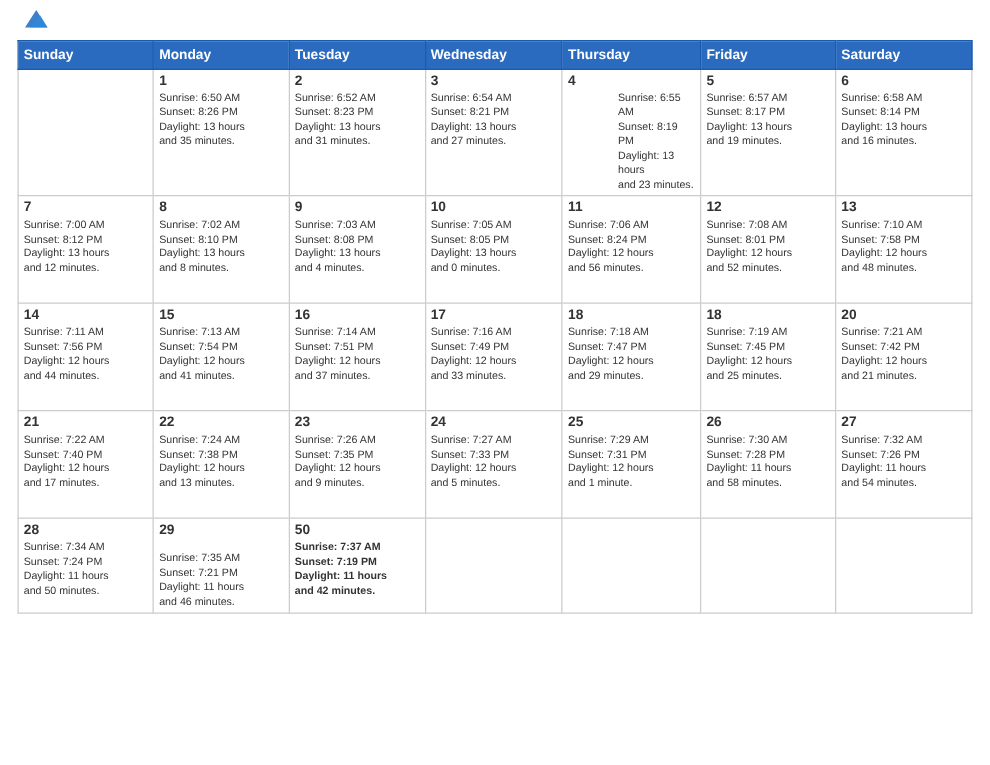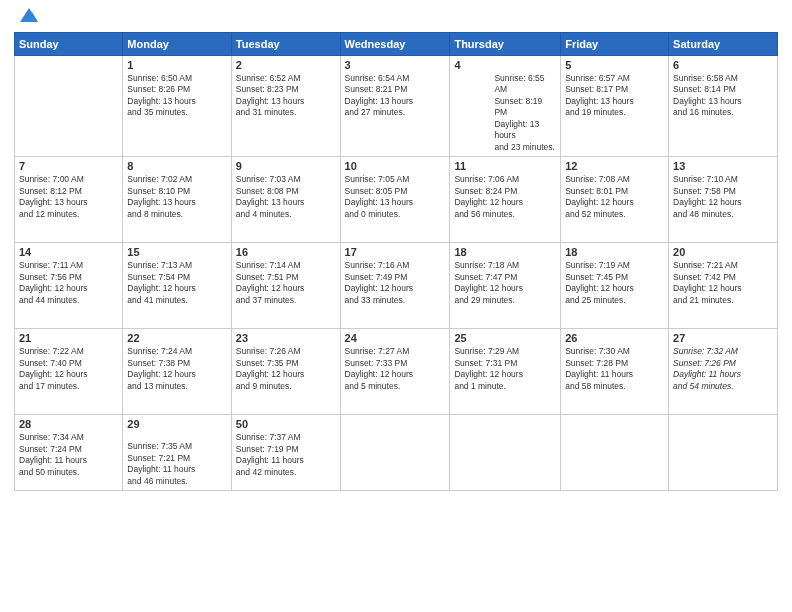--- a/index.html
+++ b/index.html
@@ -320,21 +320,21 @@
           </td>
           <td>
             <div class="day-num">26</div>
             <div class="day-detail" style="white-space: pre-line;">Sunrise: 7:30 AM
 Sunset: 7:28 PM
 Daylight: 11 hours
 and 58 minutes.</div>
           </td>
           <td>
             <div class="day-num">27</div>
-            <div class="day-detail" style="white-space: pre-line; font-style: italic;">Sunrise: 7:32 AM
+            <div class="day-detail" style="white-space: pre-line;">Sunrise: 7:32 AM
 Sunset: 7:26 PM
 Daylight: 11 hours
 and 54 minutes.</div>
           </td>
         </tr>
         <tr>
           <td>
             <div class="day-num">28</div>
             <div class="day-detail" style="white-space: pre-line;">Sunrise: 7:34 AM
 Sunset: 7:24 PM
@@ -343,21 +343,21 @@
           </td>
           <td>
             <div class="day-num">29</div>
             <div class="day-detail" style="white-space: pre-line; margin-top: 11px;">Sunrise: 7:35 AM
 Sunset: 7:21 PM
 Daylight: 11 hours
 and 46 minutes.</div>
           </td>
           <td>
             <div class="day-num">50</div>
-            <div class="day-detail" style="white-space: pre-line;">Sunrise: 7:37 AM
+            <div class="day-detail" style="white-space: pre-line; font-weight: bold;">Sunrise: 7:37 AM
 Sunset: 7:19 PM
 Daylight: 11 hours
 and 42 minutes.</div>
           </td>
           <td class="empty-cell"></td>
           <td class="empty-cell"></td>
           <td class="empty-cell"></td>
           <td class="empty-cell"></td>
         </tr>
       </tbody>

